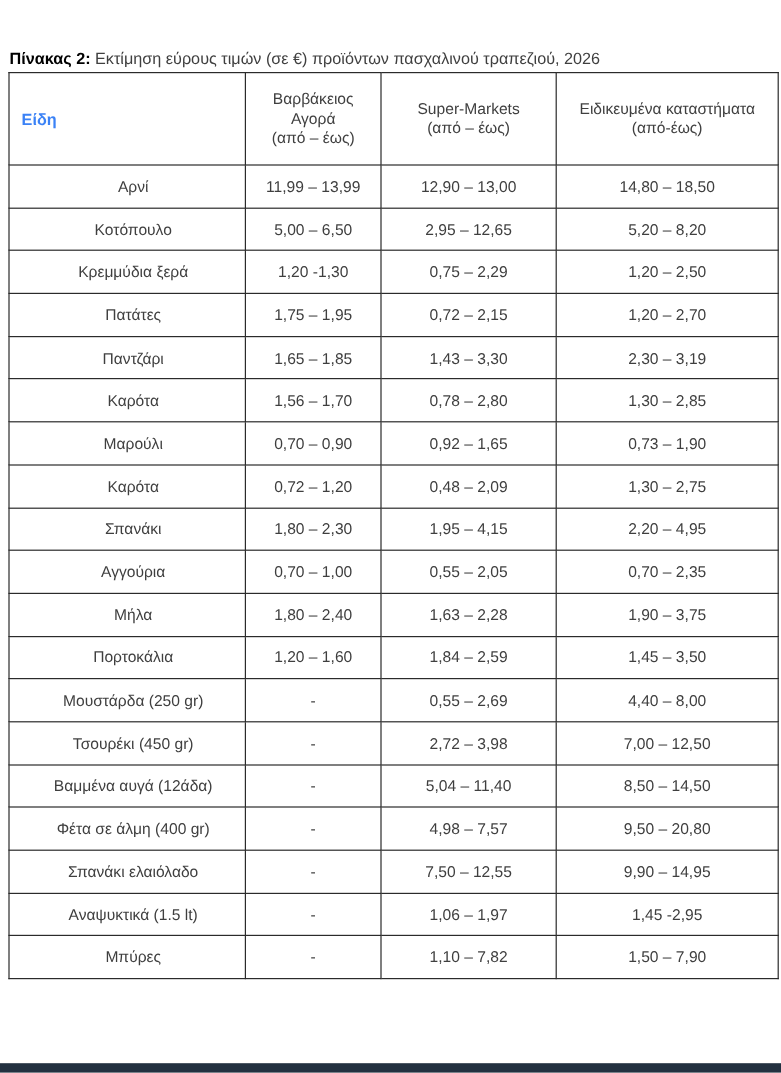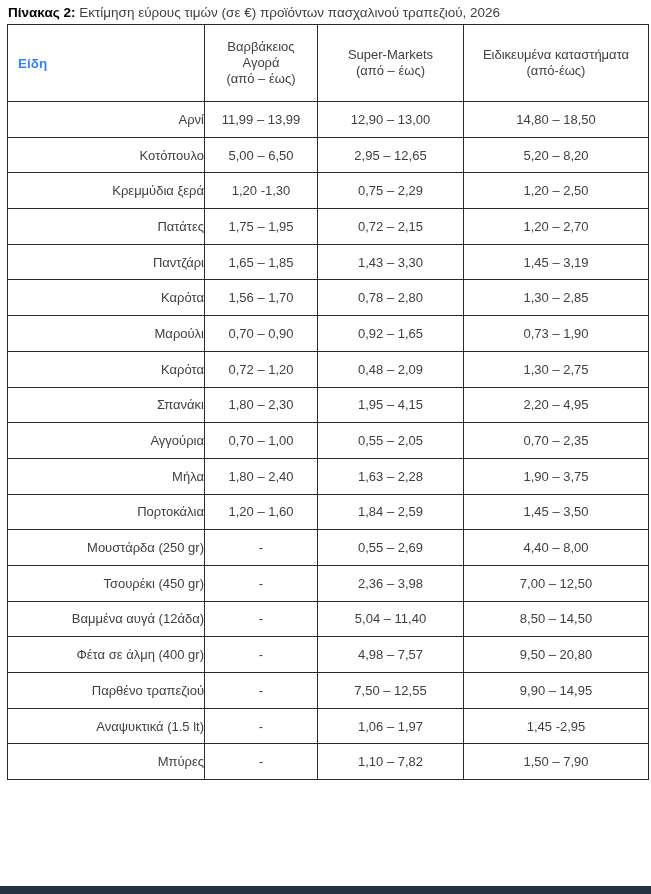--- a/index.html
+++ b/index.html
@@ -13,20 +13,21 @@
     background: #ffffff;
     overflow: hidden;
     font-family: "Liberation Sans", "DejaVu Sans", sans-serif;
     color: #3f3f3f;
   }
   .doc-title {
     padding: 4px 0 0 8px;
     font-size: 13.5px;
     line-height: 18px;
     white-space: nowrap;
+    margin-top: 36px;
   }
   .doc-title .bold-part {
     font-weight: 700;
     color: #000000;
   }
   table.price-table {
     border-collapse: collapse;
     table-layout: fixed;
     width: 641px;
     margin: 2px 0 0 7px;
@@ -53,21 +54,21 @@
     font-size: 13.5px;
   }
   th.range-head {
     font-weight: 400;
     text-align: center;
     white-space: pre-line;
     line-height: 16px;
     color: #3f3f3f;
   }
   td.item {
-    text-align: right;
+    text-align: center;
     padding-left: 10px;
   }
   td.num {
     text-align: center;
   }
   
   td.open-below { border-bottom: none; }
   td.open-above { border-top: none; }
   .bottom-bar {
     position: absolute;
@@ -126,21 +127,21 @@
       <tr>
         <td class="item">Πατάτες</td>
         <td class="num">1,75 – 1,95</td>
         <td class="num">0,72 – 2,15</td>
         <td class="num">1,20 – 2,70</td>
       </tr>
       <tr>
         <td class="item">Παντζάρι</td>
         <td class="num">1,65 – 1,85</td>
         <td class="num">1,43 – 3,30</td>
-        <td class="num">1,45 – 3,19</td>
+        <td class="num">2,30 – 3,19</td>
       </tr>
       <tr>
         <td class="item">Καρότα</td>
         <td class="num">1,56 – 1,70</td>
         <td class="num">0,78 – 2,80</td>
         <td class="num">1,30 – 2,85</td>
       </tr>
       <tr>
         <td class="item">Μαρούλι</td>
         <td class="num">0,70 – 0,90</td>
@@ -179,37 +180,37 @@
       </tr>
       <tr>
         <td class="item">Μουστάρδα (250 gr)</td>
         <td class="num">-</td>
         <td class="num">0,55 – 2,69</td>
         <td class="num">4,40 – 8,00</td>
       </tr>
       <tr>
         <td class="item">Τσουρέκι (450 gr)</td>
         <td class="num">-</td>
-        <td class="num">2,36 – 3,98</td>
+        <td class="num">2,72 – 3,98</td>
         <td class="num">7,00 – 12,50</td>
       </tr>
       <tr>
         <td class="item">Βαμμένα αυγά (12άδα)</td>
         <td class="num">-</td>
         <td class="num">5,04 – 11,40</td>
         <td class="num">8,50 – 14,50</td>
       </tr>
       <tr>
         <td class="item">Φέτα σε άλμη (400 gr)</td>
         <td class="num">-</td>
         <td class="num">4,98 – 7,57</td>
         <td class="num">9,50 – 20,80</td>
       </tr>
       <tr>
-        <td class="item">Παρθένο τραπεζιού</td>
+        <td class="item">Σπανάκι ελαιόλαδο</td>
         <td class="num">-</td>
         <td class="num">7,50 – 12,55</td>
         <td class="num">9,90 – 14,95</td>
       </tr>
       <tr>
         <td class="item">Αναψυκτικά (1.5 lt)</td>
         <td class="num">-</td>
         <td class="num">1,06 – 1,97</td>
         <td class="num">1,45 -2,95</td>
       </tr>

